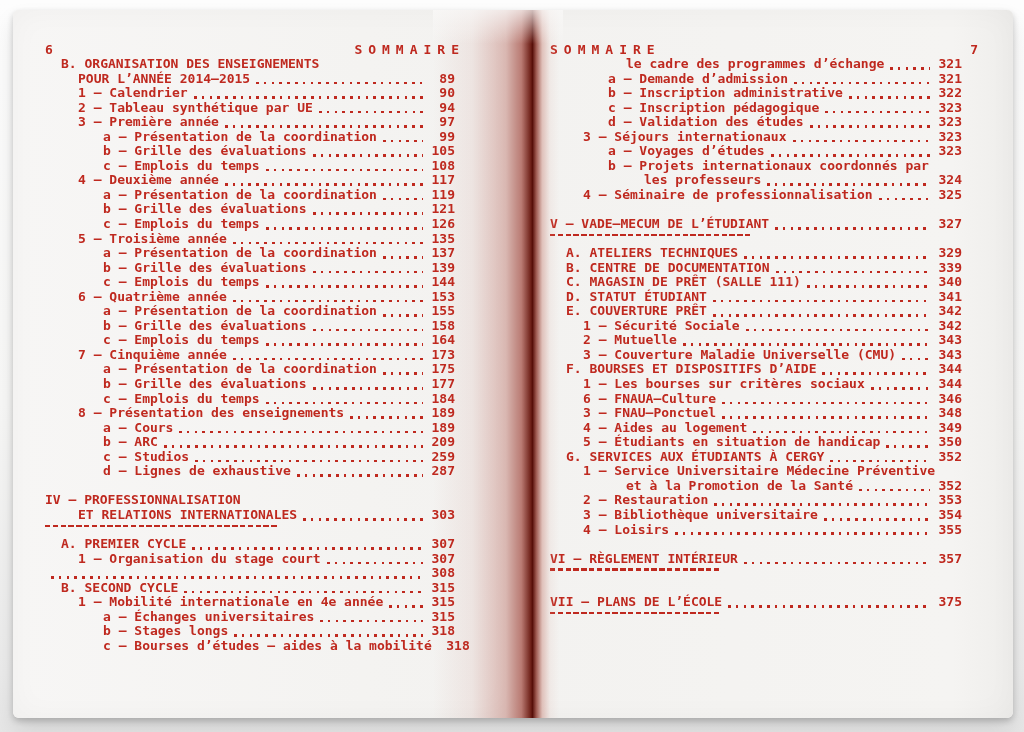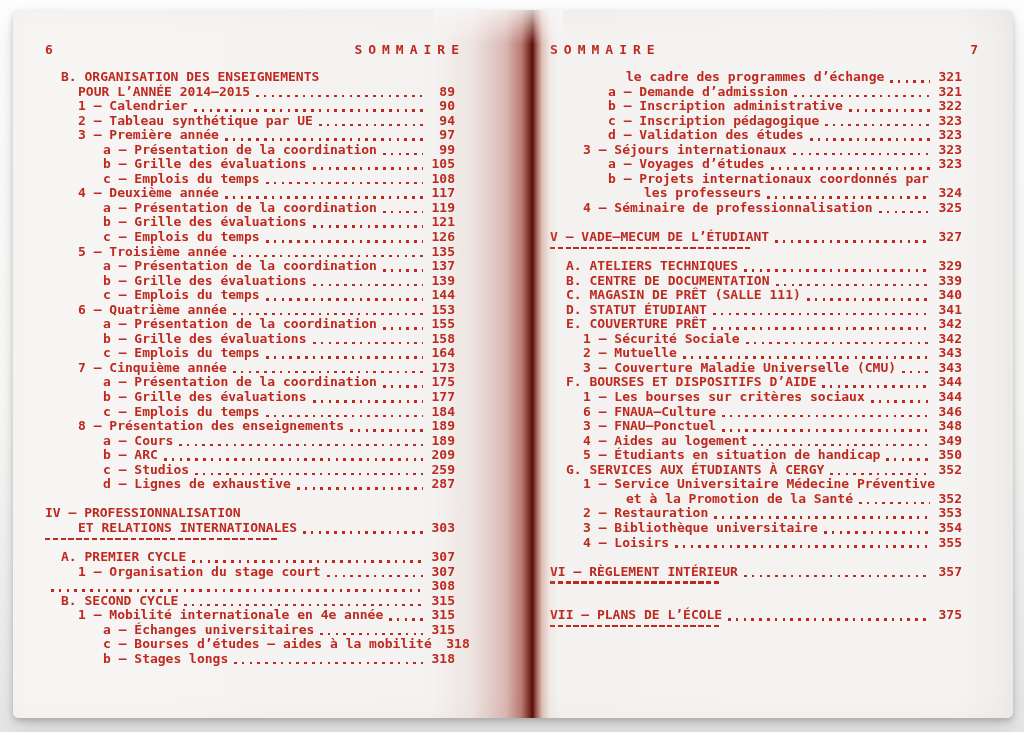--- a/index.html
+++ b/index.html
@@ -43,21 +43,21 @@
     content:'';position:absolute;left:0;right:0;top:0;height:34px;
     background:linear-gradient(180deg,rgba(250,249,248,.75),rgba(250,249,248,0));
   }
   .head{
     display:flex;justify-content:space-between;align-items:baseline;
     color:var(--red);font-size:13px;font-weight:bold;line-height:15px;
   }
   .page-left .head{width:420px;}
   .page-right .head{width:428px;}
   .head .title{letter-spacing:6px;}
-  .toc{margin-top:13px;color:var(--red);font-size:13px;font-weight:bold;}
+  .toc{color:var(--red);font-size:13px;font-weight:bold;}
   .page-left .toc{width:410px;}
   .page-right .toc{width:412px;}
   .row{display:flex;align-items:baseline;height:14.55px;line-height:14.55px;white-space:pre;}
   .txt{flex:0 0 auto;}
   .ind0{margin-left:0;}
   .ind1{margin-left:16px;}
   .ind2{margin-left:33px;}
   .ind3{margin-left:58px;}
   .ind4{margin-left:76px;}
   .ind5{margin-left:94px;}
@@ -119,22 +119,22 @@
           <div class="row"><span class="txt ind2">ET RELATIONS INTERNATIONALES</span><span class="lead"></span><span class="pg">303</span></div>
           <div class="rulerow">
             <div class="rule" style="width: 232px;"></div>
           </div>
           <div class="row"><span class="txt ind1">A. PREMIER CYCLE</span><span class="lead"></span><span class="pg">307</span></div>
           <div class="row"><span class="txt ind2">1 — Organisation du stage court</span><span class="lead"></span><span class="pg">307</span></div>
           <div class="row"><span class="lead"></span><span class="pg">308</span></div>
           <div class="row"><span class="txt ind1">B. SECOND CYCLE</span><span class="lead"></span><span class="pg">315</span></div>
           <div class="row"><span class="txt ind2">1 — Mobilité internationale en 4e année</span><span class="lead"></span><span class="pg">315</span></div>
           <div class="row"><span class="txt ind3">a — Échanges universitaires</span><span class="lead"></span><span class="pg">315</span></div>
+          <div class="row"><span class="txt ind3">b — Stages longs</span><span class="lead"></span><span class="pg">318</span></div>
           <div class="row"><span class="txt ind3">c — Bourses d’études — aides à la mobilité</span><span class="lead"></span><span class="pg">318</span></div>
-          <div class="row"><span class="txt ind3">b — Stages longs</span><span class="lead"></span><span class="pg">318</span></div>
         </div>
     </section>
 
     <section class="page page-right">
       <header class="head">
         <span class="title">SOMMAIRE</span>
         <span class="pagenum">7</span>
       </header>
       <div class="toc">
           <div class="row"><span class="txt ind4">le cadre des programmes d’échange</span><span class="lead"></span><span class="pg">321</span></div>

